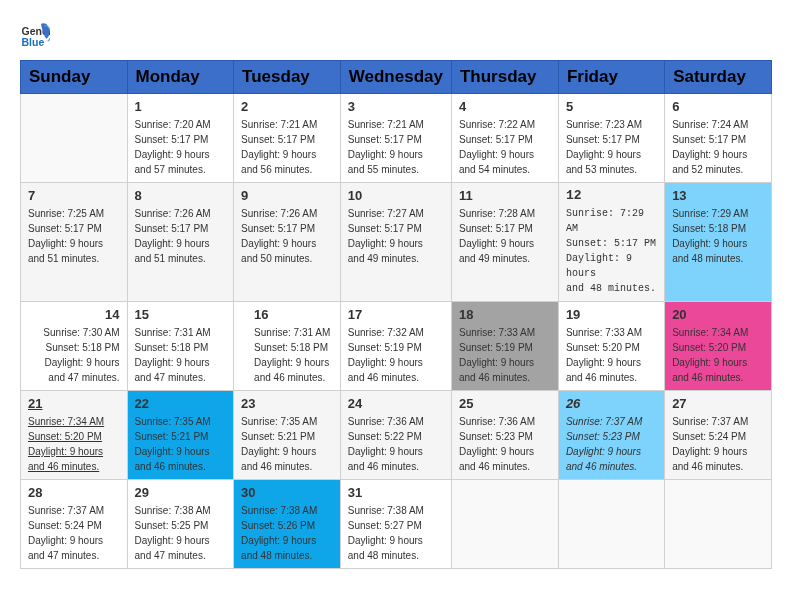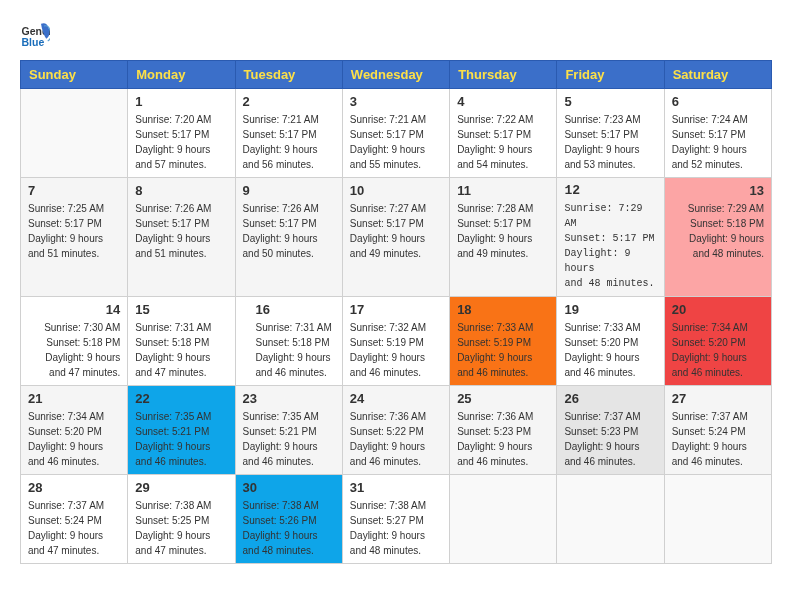--- a/index.html
+++ b/index.html
@@ -37,24 +37,24 @@
       font-size: 14px;
       color: #555;
     }
     .calendar {
       width: 100%;
       border-collapse: collapse;
       border: 1px solid #ccc;
     }
     .calendar th {
       background-color: #3b6fc9;
-      color: #fde047;
+      color: #000000;
       text-align: left;
       padding: 6px 8px;
-      font-size: 13px;
+      font-size: 17px;
       font-weight: bold;
       border: 1px solid #2a5ab0;
     }
     .calendar td {
       vertical-align: top;
       padding: 5px 7px;
       border: 1px solid #d0d0d0;
       width: calc(100% / 7);
       min-height: 80px;
       font-size: 11px;
@@ -162,21 +162,21 @@
           <div class="day-info">Sunrise: 7:27 AM<br>Sunset: 5:17 PM<br>Daylight: 9 hours<br>and 49 minutes.</div>
         </td>
         <td style="background: rgb(245, 245, 245);">
           <span class="day-num">11</span>
           <div class="day-info">Sunrise: 7:28 AM<br>Sunset: 5:17 PM<br>Daylight: 9 hours<br>and 49 minutes.</div>
         </td>
         <td style="background: rgb(245, 245, 245); font-family: Liberation Mono, monospace;">
           <span class="day-num">12</span>
           <div class="day-info">Sunrise: 7:29 AM<br>Sunset: 5:17 PM<br>Daylight: 9 hours<br>and 48 minutes.</div>
         </td>
-        <td style="background: #fca5a5; text-align: right;">
+        <td style="background: #7dd3fc;">
           <span class="day-num">13</span>
           <div class="day-info">Sunrise: 7:29 AM<br>Sunset: 5:18 PM<br>Daylight: 9 hours<br>and 48 minutes.</div>
         </td>
       </tr>
       <tr>
         <td style="background: rgb(255, 255, 255); text-align: right;">
           <span class="day-num">14</span>
           <div class="day-info">Sunrise: 7:30 AM<br>Sunset: 5:18 PM<br>Daylight: 9 hours<br>and 47 minutes.</div>
         </td>
         <td style="background: rgb(255, 255, 255);">
@@ -184,55 +184,55 @@
           <div class="day-info">Sunrise: 7:31 AM<br>Sunset: 5:18 PM<br>Daylight: 9 hours<br>and 47 minutes.</div>
         </td>
         <td style="background: rgb(255, 255, 255); padding-left: 20px;">
           <span class="day-num">16</span>
           <div class="day-info">Sunrise: 7:31 AM<br>Sunset: 5:18 PM<br>Daylight: 9 hours<br>and 46 minutes.</div>
         </td>
         <td style="background: rgb(255, 255, 255);">
           <span class="day-num">17</span>
           <div class="day-info">Sunrise: 7:32 AM<br>Sunset: 5:19 PM<br>Daylight: 9 hours<br>and 46 minutes.</div>
         </td>
-        <td style="background: #f97316;">
+        <td style="background: #a3a3a3;">
           <span class="day-num">18</span>
           <div class="day-info">Sunrise: 7:33 AM<br>Sunset: 5:19 PM<br>Daylight: 9 hours<br>and 46 minutes.</div>
         </td>
         <td style="background: rgb(255, 255, 255);">
           <span class="day-num">19</span>
           <div class="day-info">Sunrise: 7:33 AM<br>Sunset: 5:20 PM<br>Daylight: 9 hours<br>and 46 minutes.</div>
         </td>
-        <td style="background: #ef4444;">
+        <td style="background: #ec4899;">
           <span class="day-num">20</span>
           <div class="day-info">Sunrise: 7:34 AM<br>Sunset: 5:20 PM<br>Daylight: 9 hours<br>and 46 minutes.</div>
         </td>
       </tr>
       <tr>
-        <td style="background: rgb(245, 245, 245);">
+        <td style="background: rgb(245, 245, 245); text-decoration: underline;">
           <span class="day-num">21</span>
           <div class="day-info">Sunrise: 7:34 AM<br>Sunset: 5:20 PM<br>Daylight: 9 hours<br>and 46 minutes.</div>
         </td>
         <td style="background: #0ea5e9;">
           <span class="day-num">22</span>
           <div class="day-info">Sunrise: 7:35 AM<br>Sunset: 5:21 PM<br>Daylight: 9 hours<br>and 46 minutes.</div>
         </td>
         <td style="background: rgb(245, 245, 245); margin-left: 41px;">
           <span class="day-num">23</span>
           <div class="day-info">Sunrise: 7:35 AM<br>Sunset: 5:21 PM<br>Daylight: 9 hours<br>and 46 minutes.</div>
         </td>
         <td style="background: rgb(245, 245, 245);">
           <span class="day-num">24</span>
           <div class="day-info">Sunrise: 7:36 AM<br>Sunset: 5:22 PM<br>Daylight: 9 hours<br>and 46 minutes.</div>
         </td>
         <td style="background: rgb(245, 245, 245);">
           <span class="day-num">25</span>
           <div class="day-info">Sunrise: 7:36 AM<br>Sunset: 5:23 PM<br>Daylight: 9 hours<br>and 46 minutes.</div>
         </td>
-        <td style="background: #e5e5e5;">
+        <td style="background: #7dd3fc; font-style: italic;">
           <span class="day-num">26</span>
           <div class="day-info">Sunrise: 7:37 AM<br>Sunset: 5:23 PM<br>Daylight: 9 hours<br>and 46 minutes.</div>
         </td>
         <td style="background: rgb(245, 245, 245);">
           <span class="day-num">27</span>
           <div class="day-info">Sunrise: 7:37 AM<br>Sunset: 5:24 PM<br>Daylight: 9 hours<br>and 46 minutes.</div>
         </td>
       </tr>
       <tr>
         <td style="background: rgb(255, 255, 255);">

